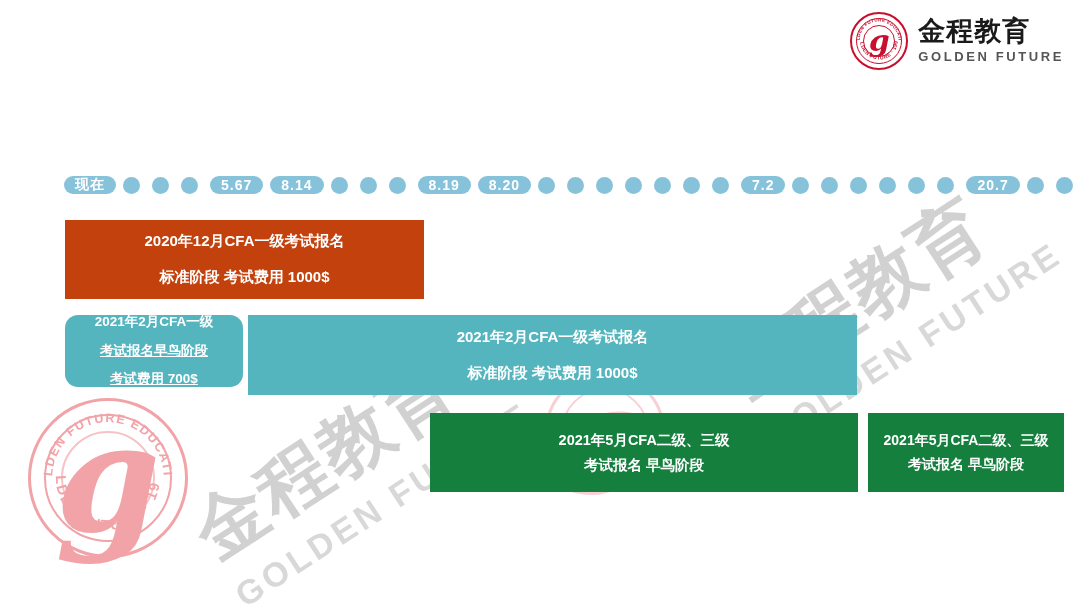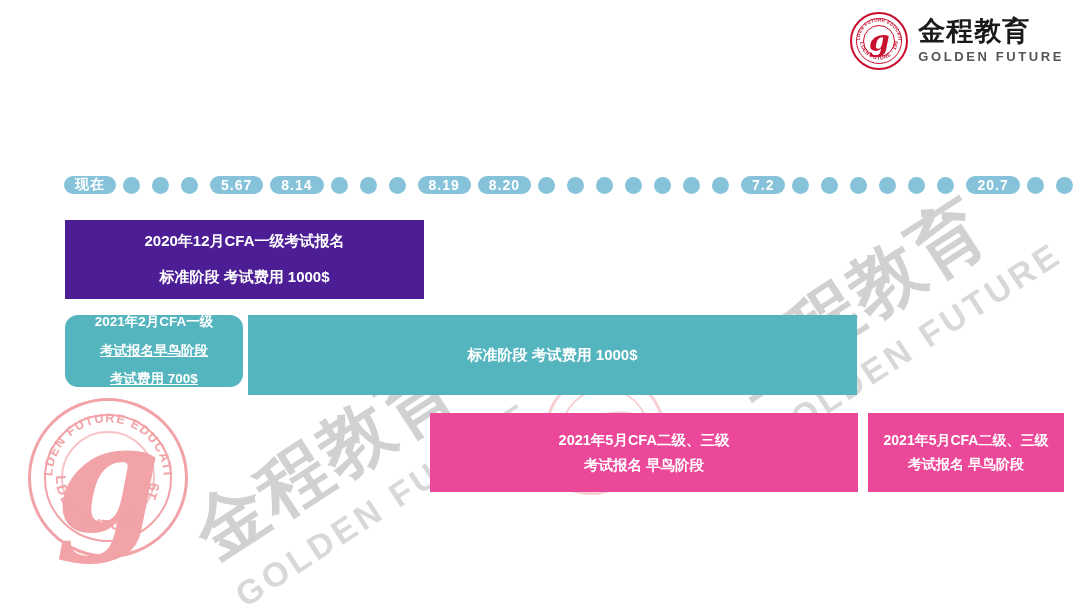--- a/index.html
+++ b/index.html
@@ -115,23 +115,23 @@
     position:absolute;
     display:flex;flex-direction:column;
     align-items:center;justify-content:center;
     color:#ffffff;
     font-weight:700;
     text-align:center;
     z-index:3;
     box-sizing:border-box;
   }
   .card .ln{line-height:1.25;white-space:nowrap;}
-  .card.blue{background:#4c1d95;}
+  .card.blue{background:#c2410c;}
   .card.teal{background:#55b5bf;}
-  .card.navy{background:#ec4899;}
+  .card.navy{background:#15803d;}
 
   .card.r1{font-size:15px;}
   .card.r1 .ln + .ln{margin-top:17px;}
 
   .card.r2-small{font-size:13.5px;}
   .card.r2-small .ln + .ln{margin-top:12px;text-decoration:underline;}
 
   .card.r2-big{font-size:15px;}
   .card.r2-big .ln + .ln{margin-top:17px;}
 
@@ -238,20 +238,21 @@
   <div class="ln">标准阶段   考试费用 1000$</div>
 </div>
 
 <div class="card teal r2-small" style="left:65px;top:315px;width:178px;height:72px;border-radius:13px;">
   <div class="ln">2021年2月CFA一级</div>
   <div class="ln">考试报名早鸟阶段</div>
   <div class="ln">考试费用 700$</div>
 </div>
 
 <div class="card teal r2-big" style="left:248px;top:315px;width:609px;height:80px;">
+  <div class="ln">2021年2月CFA一级考试报名</div>
   <div class="ln">标准阶段   考试费用 1000$</div>
 </div>
 
 <div class="card navy r3" style="left:430px;top:413px;width:428px;height:79px;">
   <div class="ln">2021年5月CFA二级、三级</div>
   <div class="ln">考试报名   早鸟阶段</div>
 </div>
 
 <div class="card navy r3 narrow" style="left:868px;top:413px;width:196px;height:79px;">
   <div class="ln">2021年5月CFA二级、三级</div>

